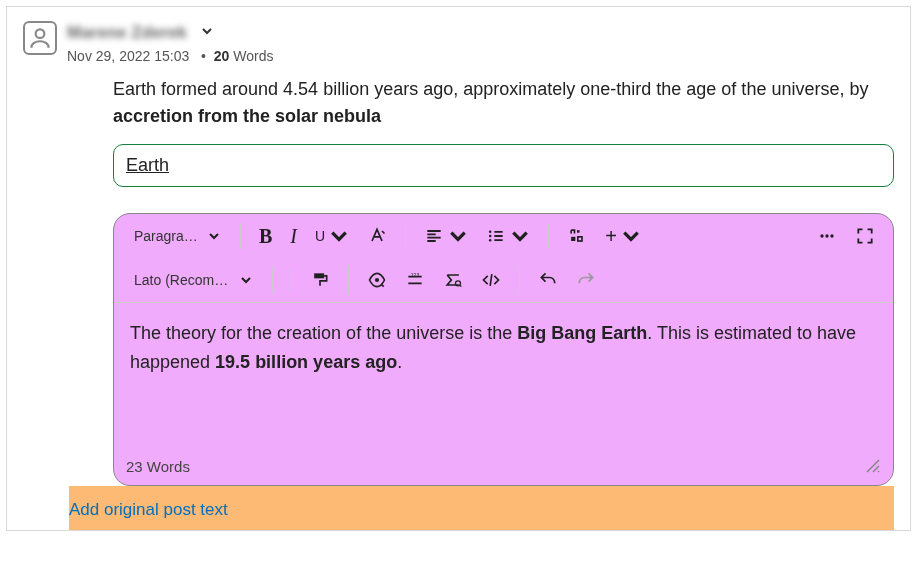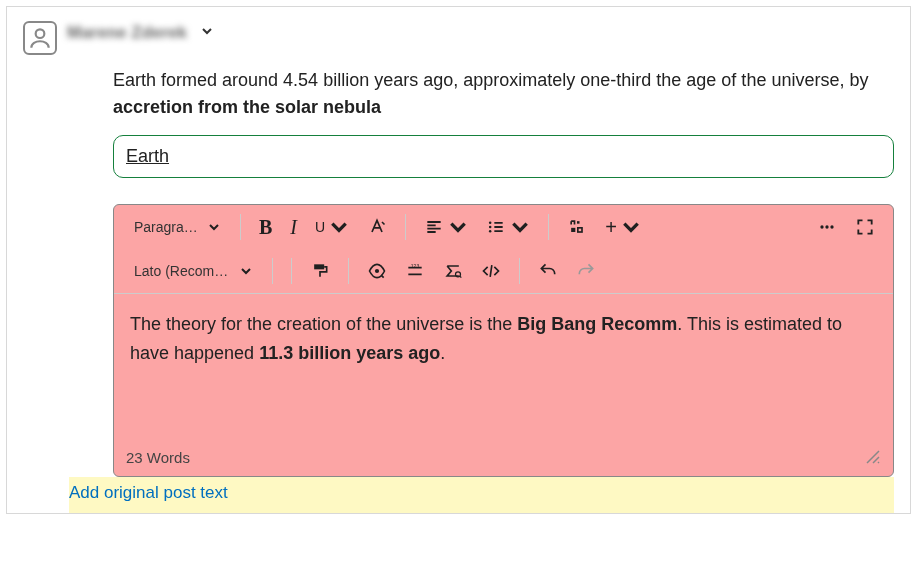--- a/index.html
+++ b/index.html
@@ -56,22 +56,22 @@
     border-radius: 10px;
     padding: 10px 12px;
     font-size: 18px;
     font-family: inherit;
     color: #222;
     text-decoration: underline;
   }
   .editor-shell {
     margin-top: 26px;
     border: 1px solid #888;
-    border-radius: 6px;
-    background: #fca5a5;
+    border-radius: 17px;
+    background: #f0abfc;
   }
   .toolbar {
     display: flex;
     align-items: center;
     padding: 6px 10px;
     gap: 2px;
   }
   .toolbar + .toolbar { border-top: none; }
   .tb-btn, .tb-select {
     background: none;
@@ -121,22 +121,22 @@
     padding: 6px 12px 8px 12px;
     font-size: 15px;
     color: #444;
   }
   .resize-handle {
     color: #888;
   }
   .add-link-bar {
     margin-left: 46px;
     margin-right: 0;
-    padding: 6px 0 10px 0;
-    background: #fef9c3;
+    padding: 14px 0 10px 0;
+    background: #fdba74;
   }
   .add-link {
     color: #006fbf;
     font-size: 17px;
     text-decoration: none;
     cursor: pointer;
   }
   .plus { font-size: 20px; font-weight: 300; }
 </style>
 </head>
@@ -155,20 +155,25 @@
       <div class="author-row">
         <span class="author-name">Marene Zderek</span>
         <button class="chevron-btn">
           <span class="chev">
               <svg viewBox="0 0 12 12">
                 <path d="M2 4l4 4 4-4" fill="none" stroke="currentColor" stroke-width="2"></path>
               </svg>
             </span>
         </button>
       </div>
+      <div class="meta-row">
+        <span>Nov 29, 2022 15:03</span>
+        <span class="bullet">&nbsp;•</span>
+        <span class="wc-num">20</span><span> Words</span>
+      </div>
     </div>
   </div>
 
   <div class="content-block">
     <div class="post-body">
       <span>Earth formed around 4.54 billion years ago, approximately one-third the age of the universe, by </span><span class="bold">accretion from the solar nebula</span>
     </div>
 
     <input class="title-input" type="text" value="Earth" style="">
 
@@ -314,21 +319,21 @@
             </svg>
         </button>
         <button class="tb-btn" style="color:#999">
           <svg viewBox="0 0 24 24">
               <path d="M15 14l5-5-5-5M20 9H10a6 6 0 00-6 6v1" stroke="currentColor" stroke-width="2" fill="none"></path>
             </svg>
         </button>
       </div>
 
       <div class="editor-body">
-        <span>The theory for the creation of the universe is the </span><b>Big Bang Recomm</b><span>. This is estimated to have happened </span><b>11.3 billion years ago</b><span>.</span>
+        <span>The theory for the creation of the universe is the </span><b>Big Bang Earth</b><span>. This is estimated to have happened </span><b>19.5 billion years ago</b><span>.</span>
       </div>
 
       <div class="editor-footer">
         <span>23 Words</span>
         <div class="grow"></div>
         <span class="resize-handle">
           <svg width="16" height="16" viewBox="0 0 16 16">
               <path d="M14 2L2 14M14 8L8 14M14 13l-1 1" stroke="currentColor" stroke-width="1.5"></path>
             </svg>
         </span>

